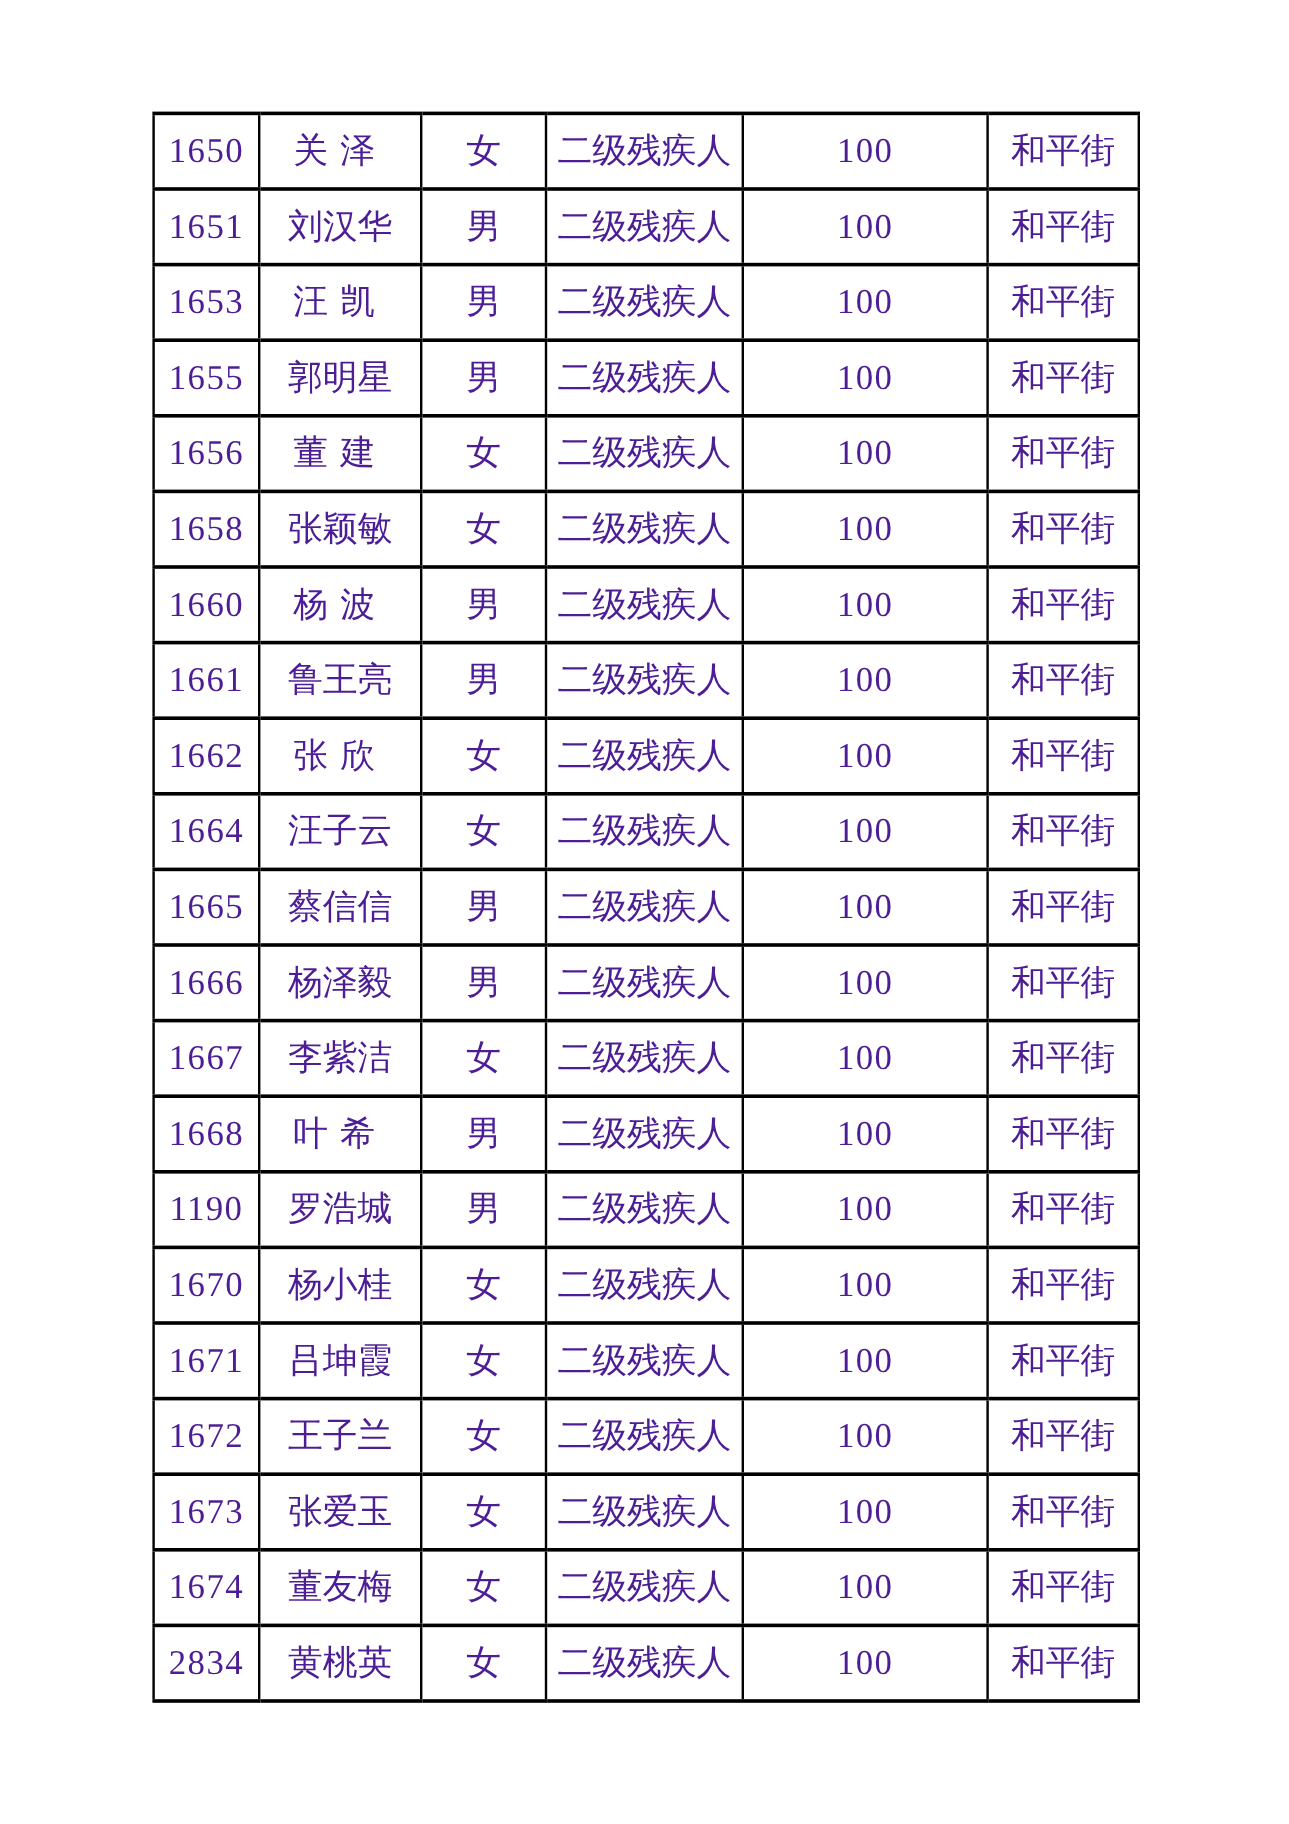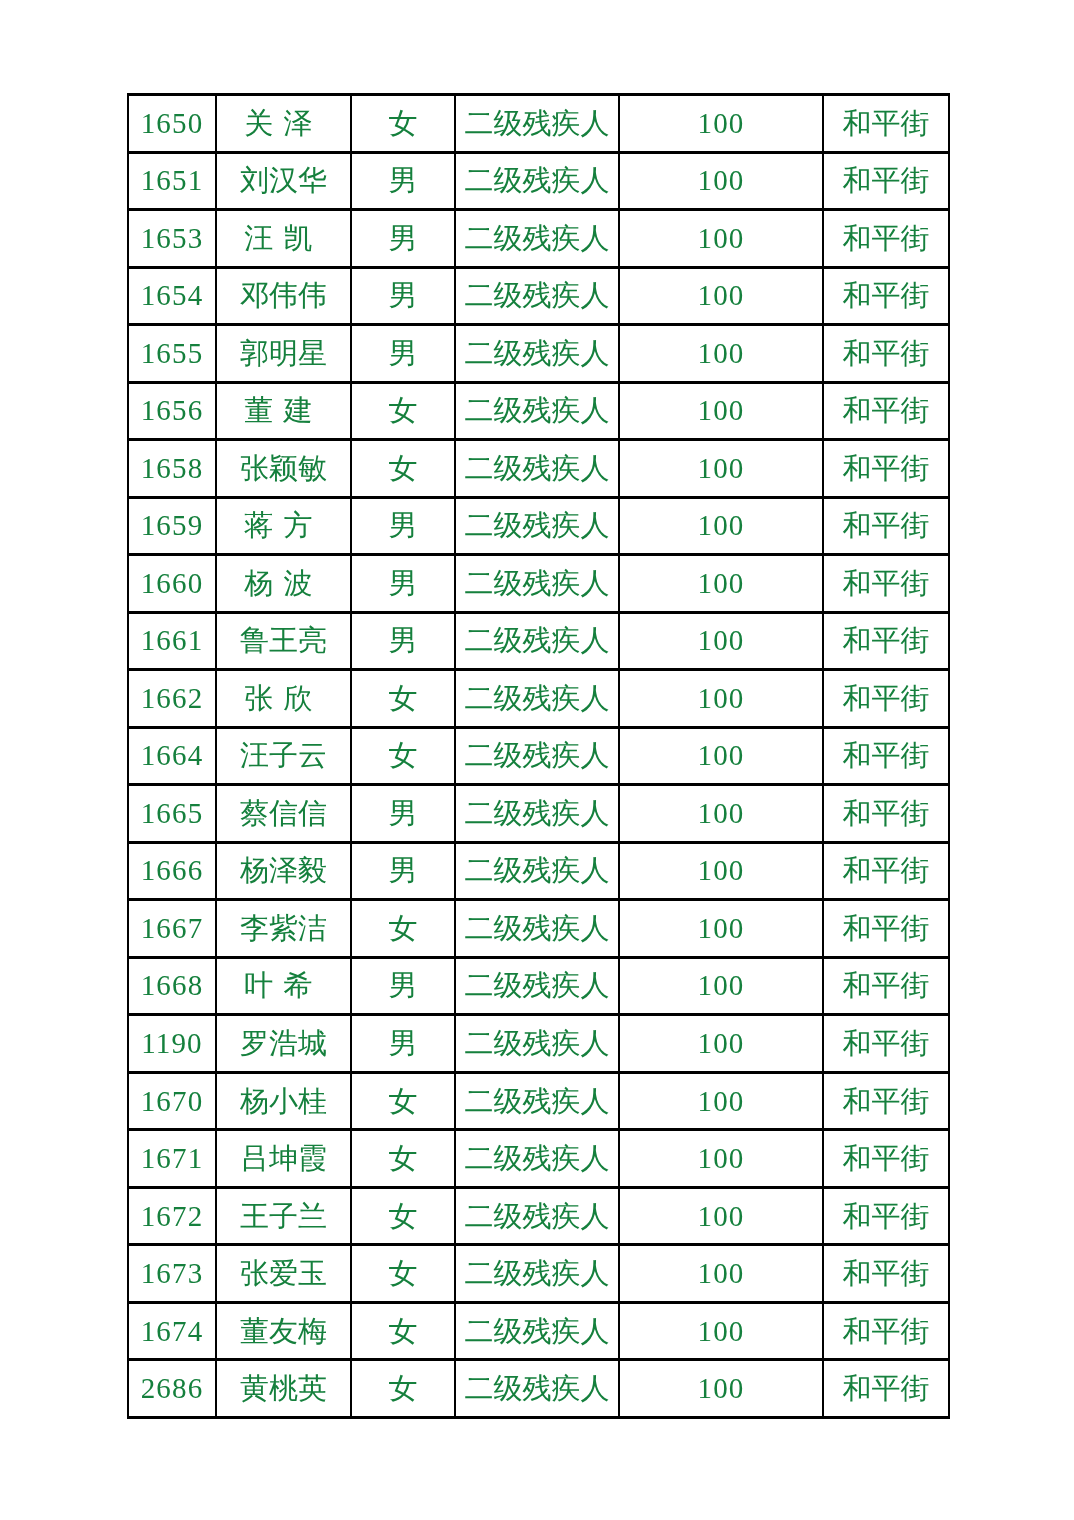--- a/index.html
+++ b/index.html
@@ -6,21 +6,21 @@
     margin: 0;
     padding: 0;
     background: #ffffff;
   }
   .page {
     position: relative;
     width: 994px;
     height: 1520px;
     background: #ffffff;
     font-family: "Liberation Serif", "DejaVu Serif", serif;
-    color: #15803d;
+    color: #4c1d95;
     overflow: hidden;
   }
   table.roster {
     position: absolute;
     left: 127px;
     top: 93px;
     width: 821px;
     height: 1326px;
     border-collapse: collapse;
     table-layout: fixed;
@@ -78,28 +78,20 @@
         </tr>
         <tr data-name="table-row">
           <td data-name="cell-id">1653</td>
           <td data-name="cell-name" class="spaced-name">汪凯</td>
           <td data-name="cell-gender">男</td>
           <td data-name="cell-category">二级残疾人</td>
           <td data-name="cell-amount">100</td>
           <td data-name="cell-street">和平街</td>
         </tr>
         <tr data-name="table-row">
-          <td data-name="cell-id">1654</td>
-          <td data-name="cell-name">邓伟伟</td>
-          <td data-name="cell-gender">男</td>
-          <td data-name="cell-category">二级残疾人</td>
-          <td data-name="cell-amount">100</td>
-          <td data-name="cell-street">和平街</td>
-        </tr>
-        <tr data-name="table-row">
           <td data-name="cell-id">1655</td>
           <td data-name="cell-name">郭明星</td>
           <td data-name="cell-gender">男</td>
           <td data-name="cell-category">二级残疾人</td>
           <td data-name="cell-amount">100</td>
           <td data-name="cell-street">和平街</td>
         </tr>
         <tr data-name="table-row">
           <td data-name="cell-id">1656</td>
           <td data-name="cell-name" class="spaced-name">董建</td>
@@ -110,28 +102,20 @@
         </tr>
         <tr data-name="table-row">
           <td data-name="cell-id">1658</td>
           <td data-name="cell-name">张颖敏</td>
           <td data-name="cell-gender">女</td>
           <td data-name="cell-category">二级残疾人</td>
           <td data-name="cell-amount">100</td>
           <td data-name="cell-street">和平街</td>
         </tr>
         <tr data-name="table-row">
-          <td data-name="cell-id">1659</td>
-          <td data-name="cell-name" class="spaced-name">蒋方</td>
-          <td data-name="cell-gender">男</td>
-          <td data-name="cell-category">二级残疾人</td>
-          <td data-name="cell-amount">100</td>
-          <td data-name="cell-street">和平街</td>
-        </tr>
-        <tr data-name="table-row">
           <td data-name="cell-id">1660</td>
           <td data-name="cell-name" class="spaced-name">杨波</td>
           <td data-name="cell-gender">男</td>
           <td data-name="cell-category">二级残疾人</td>
           <td data-name="cell-amount">100</td>
           <td data-name="cell-street">和平街</td>
         </tr>
         <tr data-name="table-row">
           <td data-name="cell-id">1661</td>
           <td data-name="cell-name">鲁王亮</td>
@@ -230,21 +214,21 @@
         </tr>
         <tr data-name="table-row">
           <td data-name="cell-id">1674</td>
           <td data-name="cell-name">董友梅</td>
           <td data-name="cell-gender">女</td>
           <td data-name="cell-category">二级残疾人</td>
           <td data-name="cell-amount">100</td>
           <td data-name="cell-street">和平街</td>
         </tr>
         <tr data-name="table-row">
-          <td data-name="cell-id">2686</td>
+          <td data-name="cell-id">2834</td>
           <td data-name="cell-name">黄桃英</td>
           <td data-name="cell-gender">女</td>
           <td data-name="cell-category">二级残疾人</td>
           <td data-name="cell-amount">100</td>
           <td data-name="cell-street">和平街</td>
         </tr>
       </tbody>
   </table>
 </div>
 

